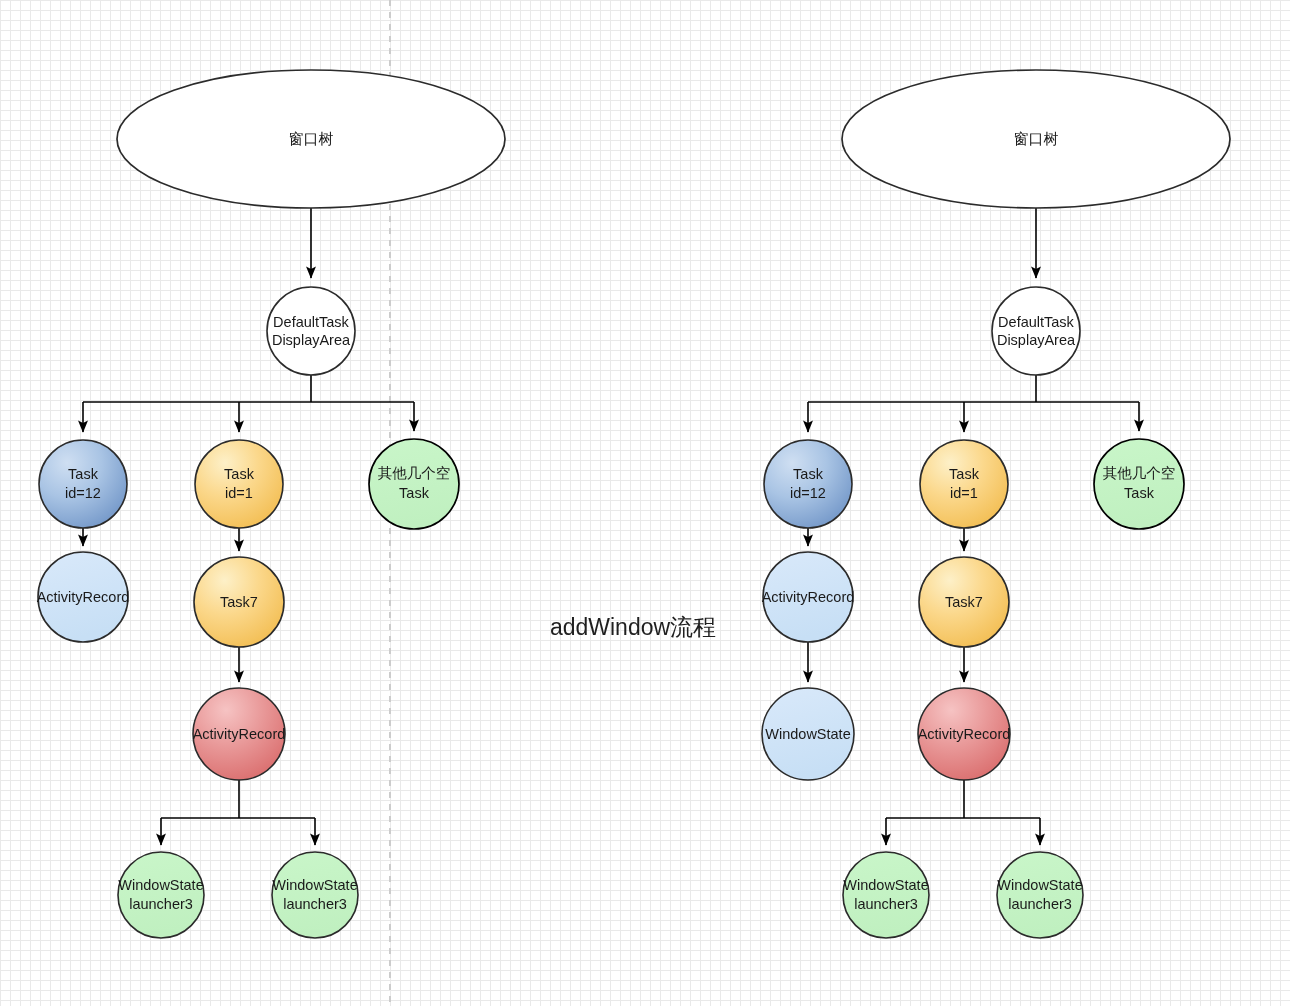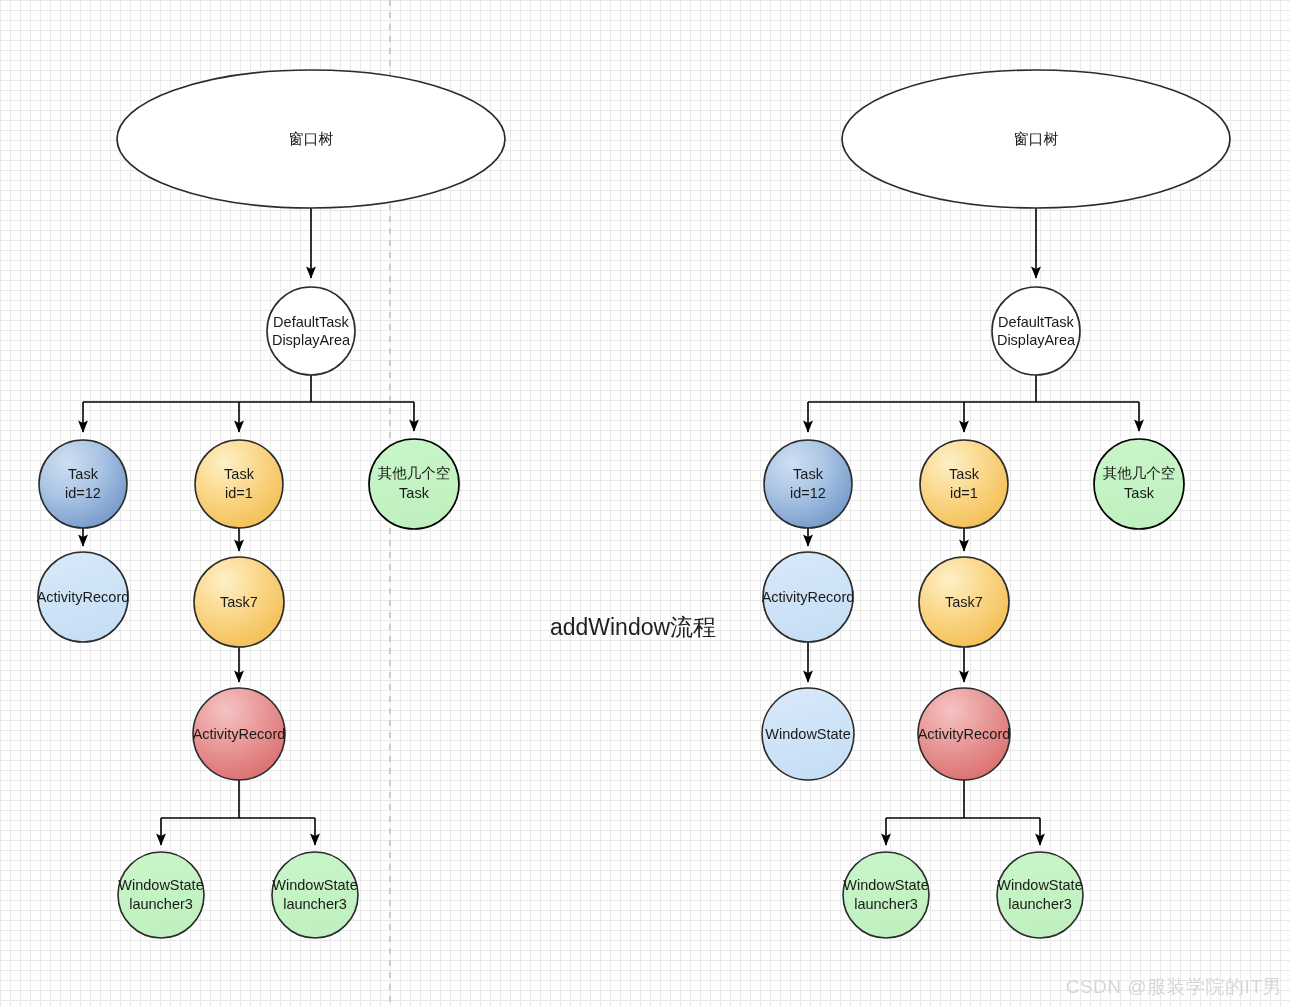--- a/index.html
+++ b/index.html
@@ -284,14 +284,13 @@
       </g>
 
       <g>
         <circle class="circle-bordered" fill="url(#gradGreen)" cx="1040" cy="895" r="43"></circle>
         <text class="node-label" x="1040" y="886" font-size="14.5">WindowState</text>
         <text class="node-label" x="1040" y="905" font-size="14.5">launcher3</text>
       </g>
     </g>
   </svg>
 
-  <div class="watermark">CSDN @服装学院的IT男</div>
 </div>
 
 </body></html>

